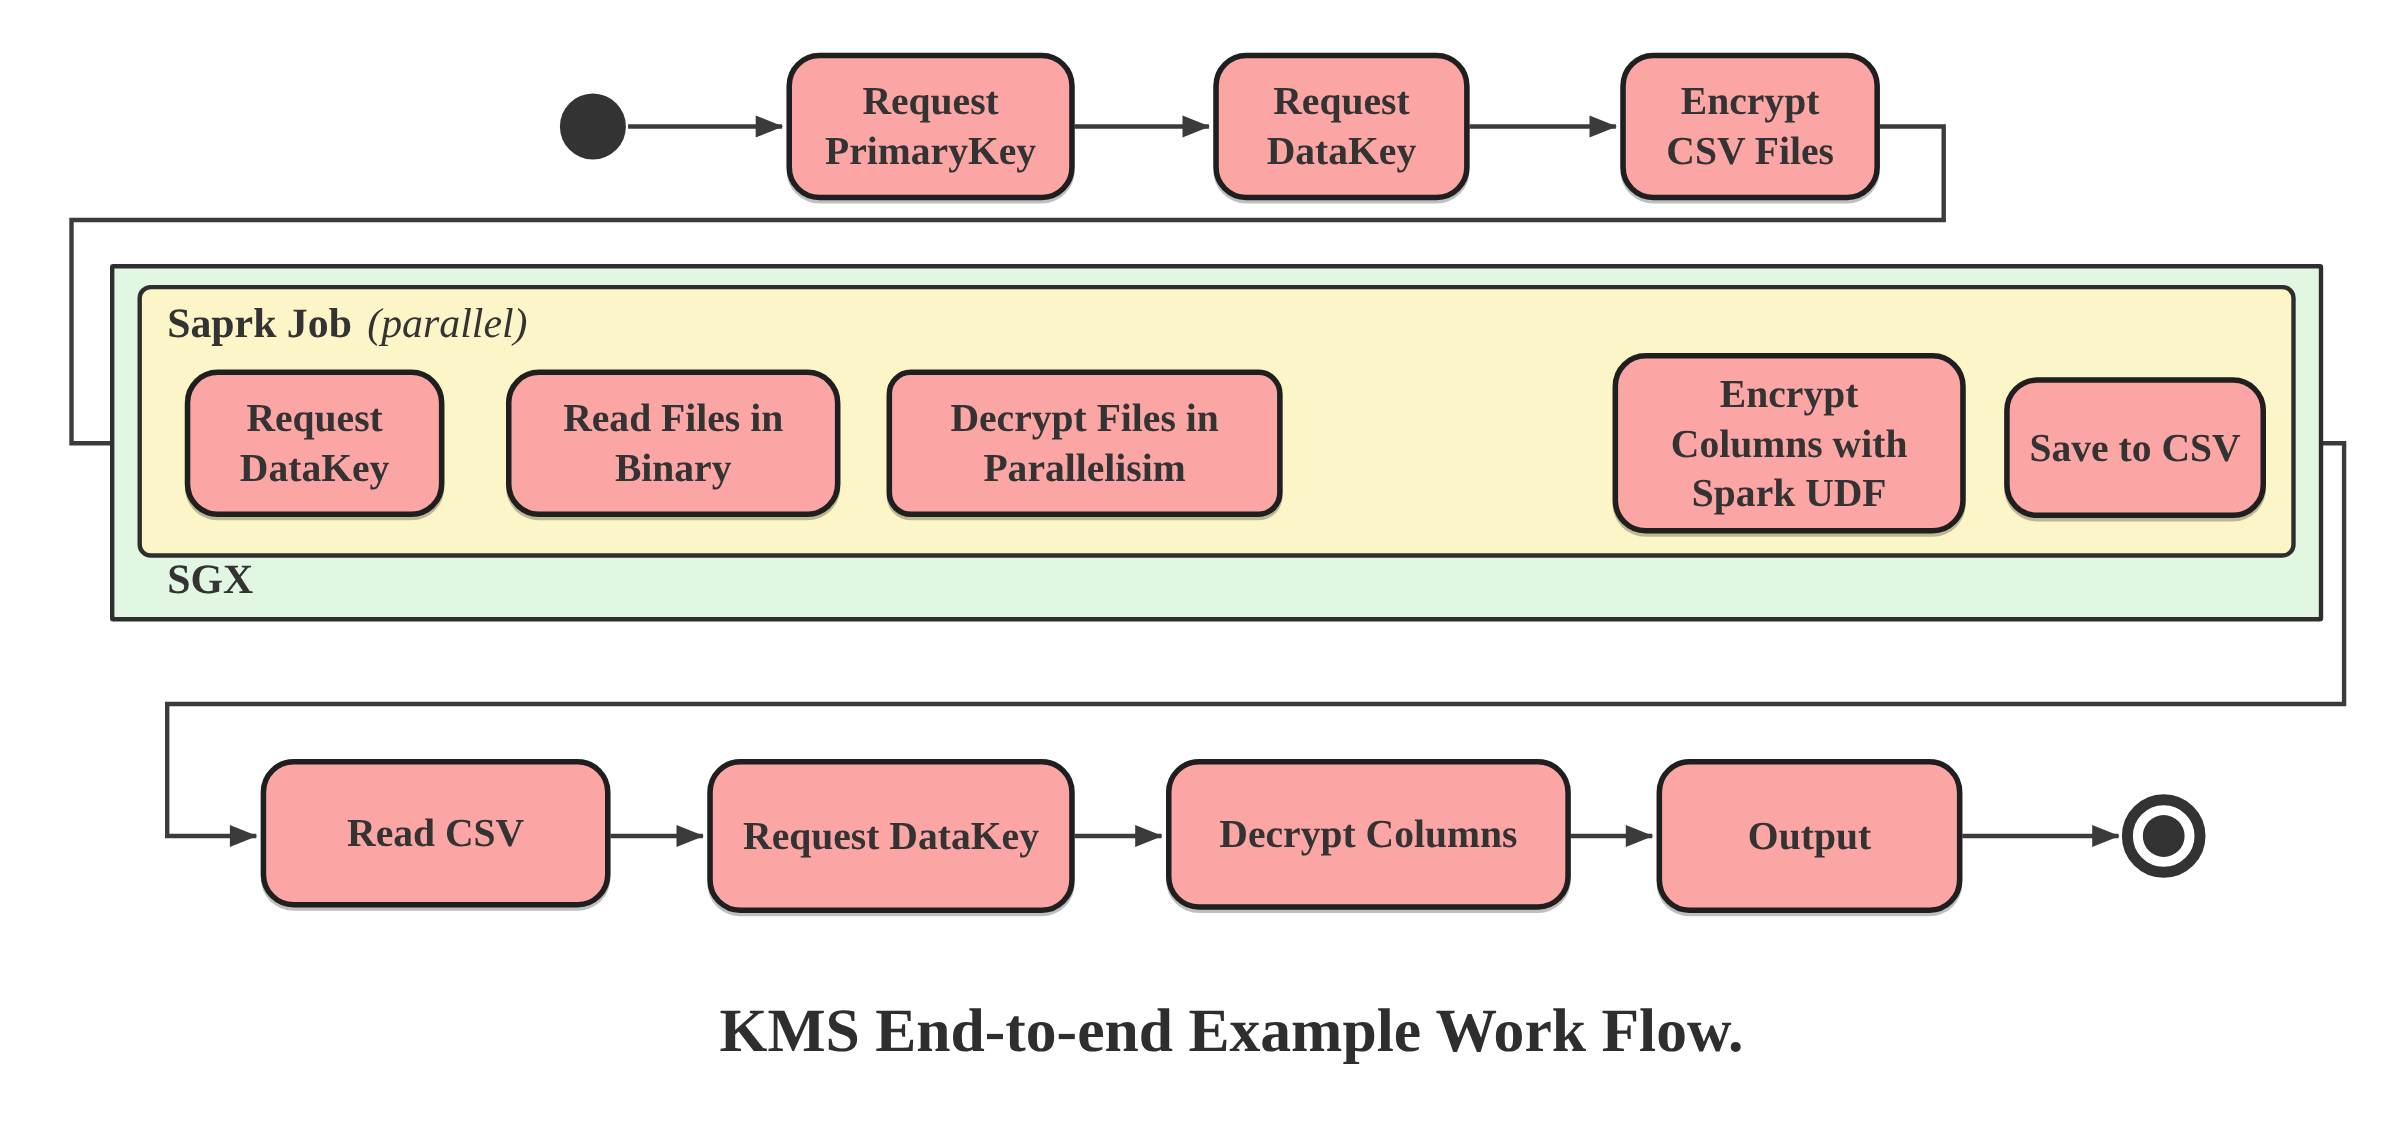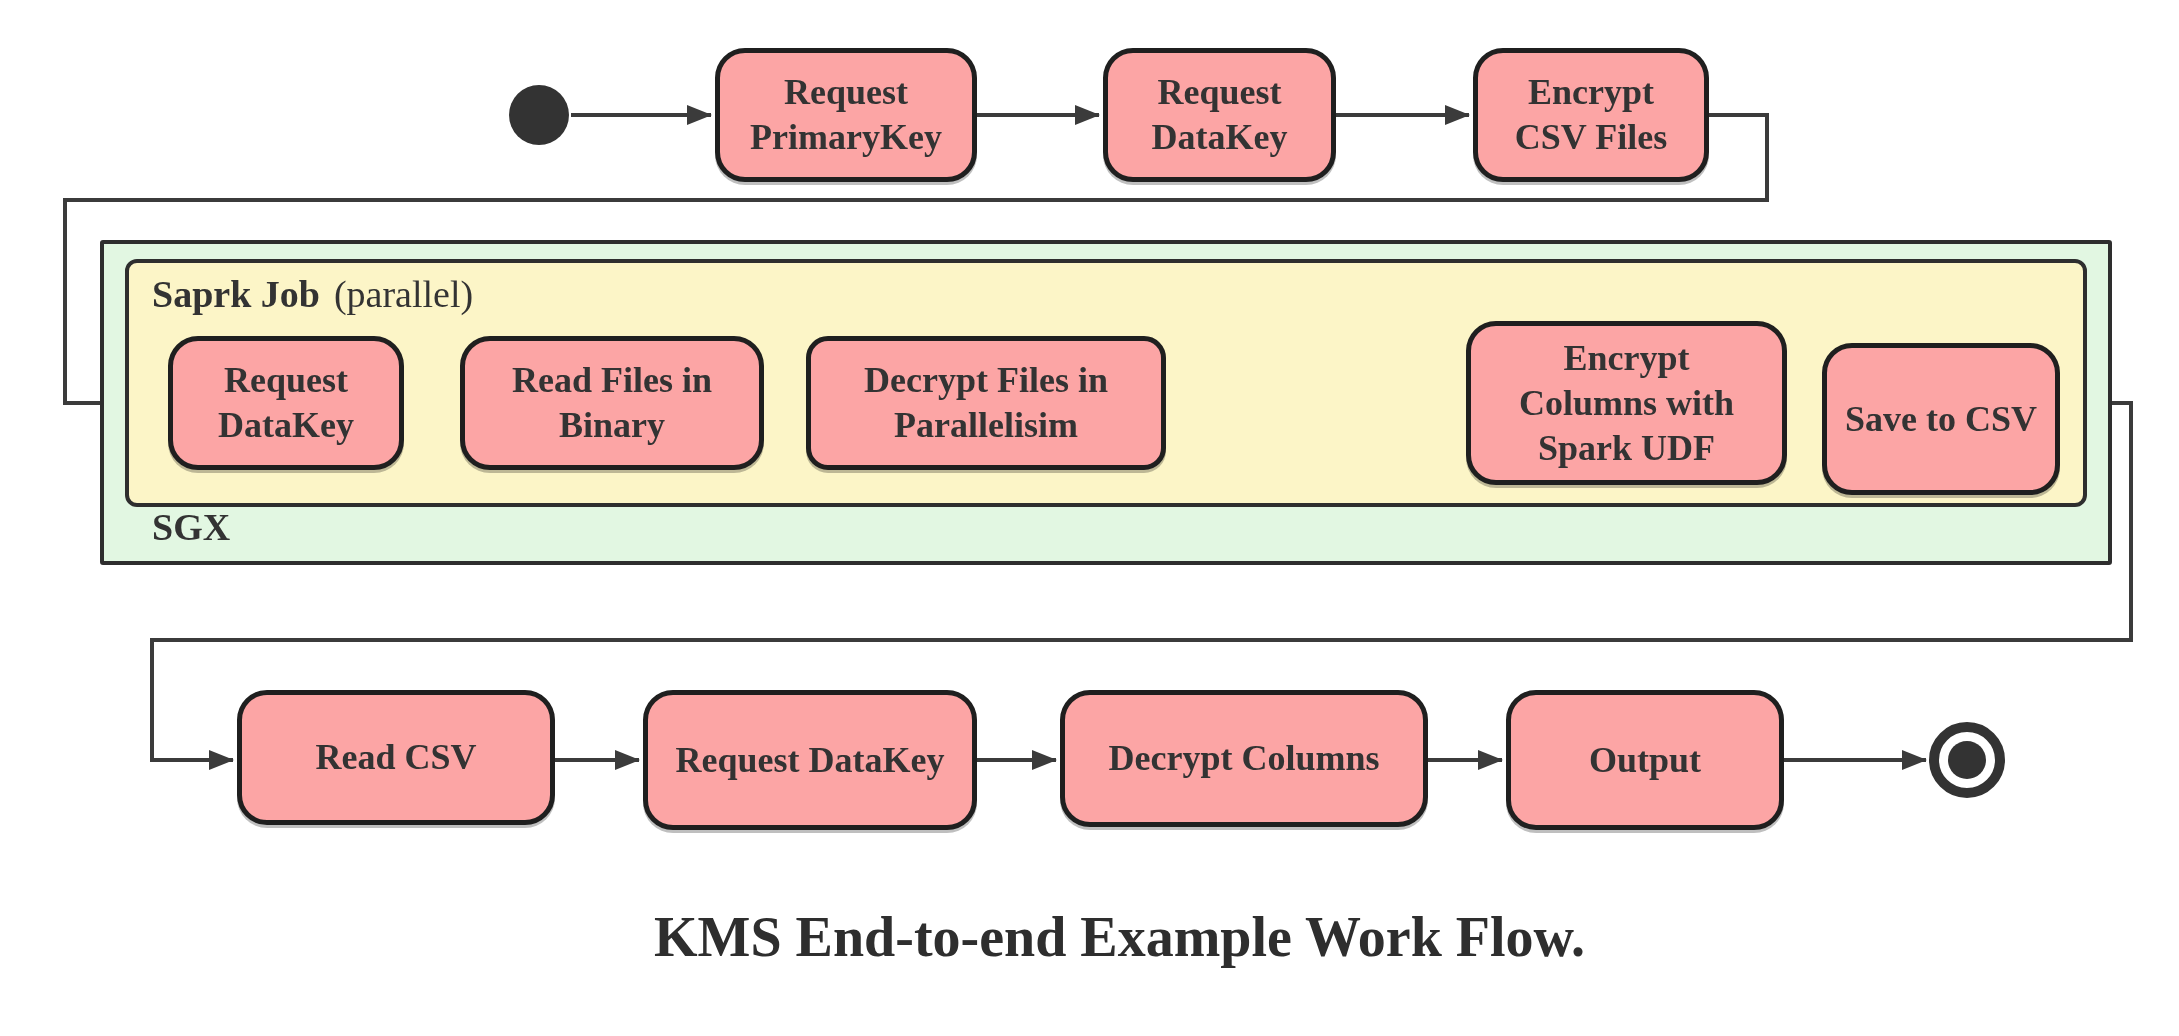--- a/index.html
+++ b/index.html
@@ -11,21 +11,21 @@
     color:#333333;
     overflow:hidden;
   }
   .edges-layer{position:absolute;left:0;top:0;width:2179px;height:1036px;}
   .edges-layer polyline{fill:none;stroke:#3B3B3B;stroke-width:4;}
   .container{position:absolute;box-sizing:border-box;border:4px solid #2E2E2E;}
   .sgx{left:100px;top:240px;width:2012px;height:325px;background:#E2F7E2;border-radius:3px;}
   .spark{left:125px;top:259px;width:1962px;height:248px;background:#FCF5C7;border-radius:12px;}
   .container-label{position:absolute;font-size:38px;font-weight:bold;white-space:nowrap;}
   .spark-label{left:152px;top:272px;}
-  .spark-label .annot{font-weight:normal;margin-left:14px;margin-top:40px;}
+  .spark-label .annot{font-weight:normal;font-style:italic;margin-left:14px;margin-top:40px;}
   .sgx-label{left:152px;top:505px;}
   .node{
     position:absolute;box-sizing:border-box;
     background:#fca5a5;border:5px solid #1F1F1F;border-radius:30px;
     display:flex;align-items:center;justify-content:center;
     text-align:center;font-size:36px;font-weight:bold;line-height:1.25;
     white-space:pre-line;
     box-shadow:0 3px 0 rgba(0,0,0,0.25);
   }
   .start-circle{
@@ -89,21 +89,21 @@
 
   <div class="node" style="left:168px;top:336px;width:236px;height:134px;">Request
 DataKey</div>
   <div class="node" style="left:460px;top:336px;width:304px;height:134px;">Read Files in
 Binary</div>
   <div class="node" style="left:806px;top:336px;width:360px;height:134px;border-radius:22px;">Decrypt Files in
 Parallelisim</div>
   <div class="node" style="left:1466px;top:321px;width:321px;height:164px;">Encrypt
 Columns with
 Spark UDF</div>
-  <div class="node" style="left:1822px;top:343px;width:238px;height:152px;">Save to CSV</div>
+  <div class="node" style="left:1822px;top:343px;width:238px;height:128px;">Save to CSV</div>
 
   <div class="node" style="left:237px;top:690px;width:318px;height:135px;">Read CSV</div>
   <div class="node" style="left:643px;top:690px;width:334px;height:140px;">Request DataKey</div>
   <div class="node" style="left:1060px;top:690px;width:368px;height:137px;">Decrypt Columns</div>
   <div class="node" style="left:1506px;top:690px;width:278px;height:140px;">Output</div>
 
   <div class="end-circle">
     <div class="dot"></div>
   </div>
 

